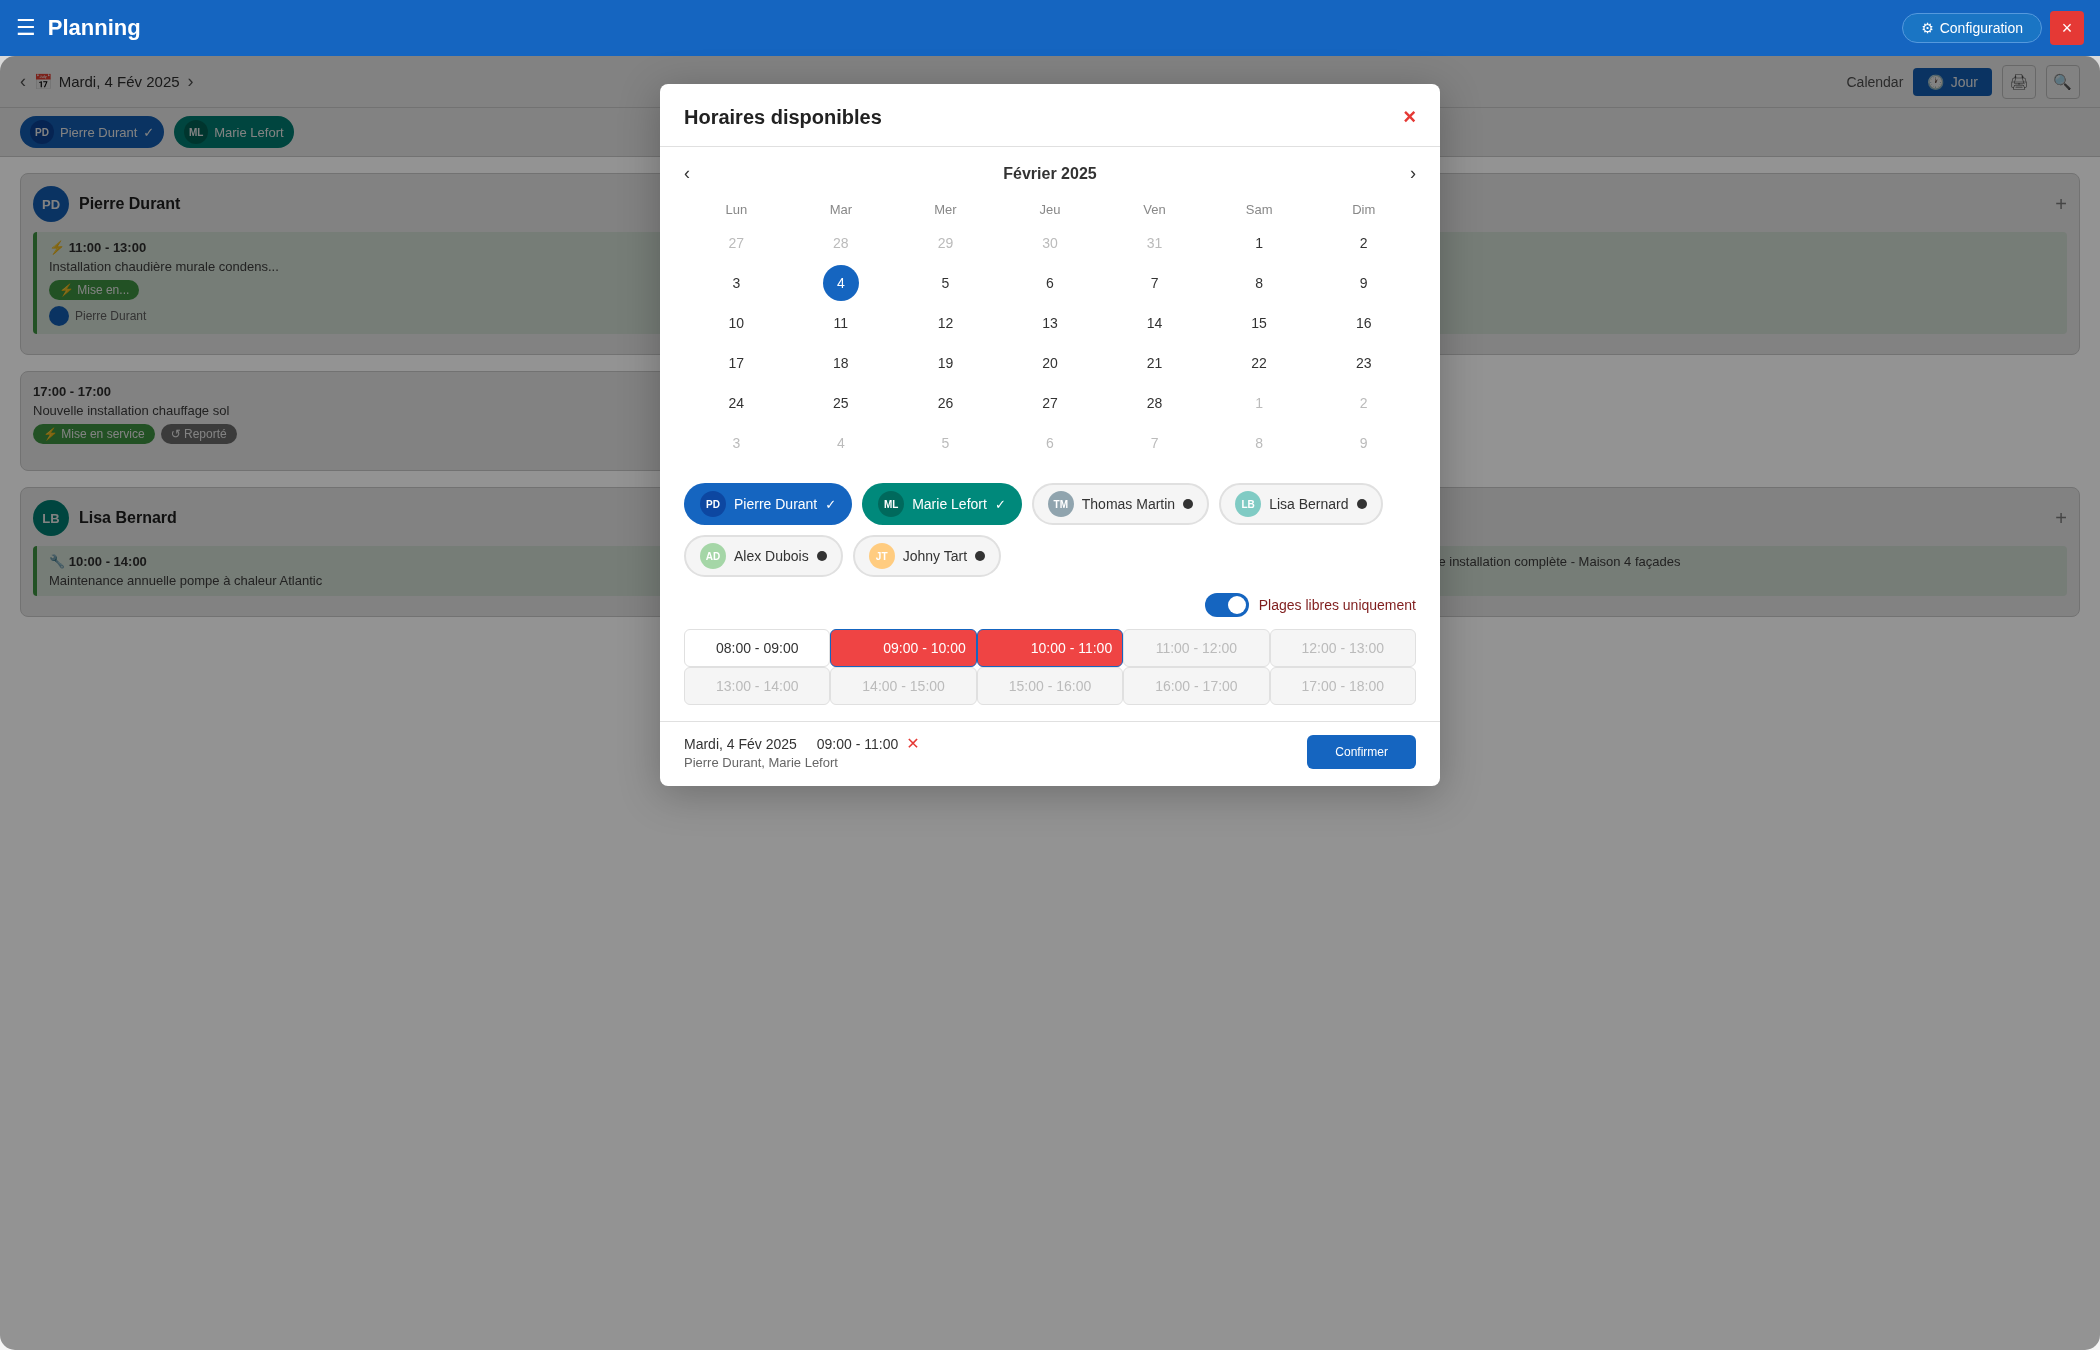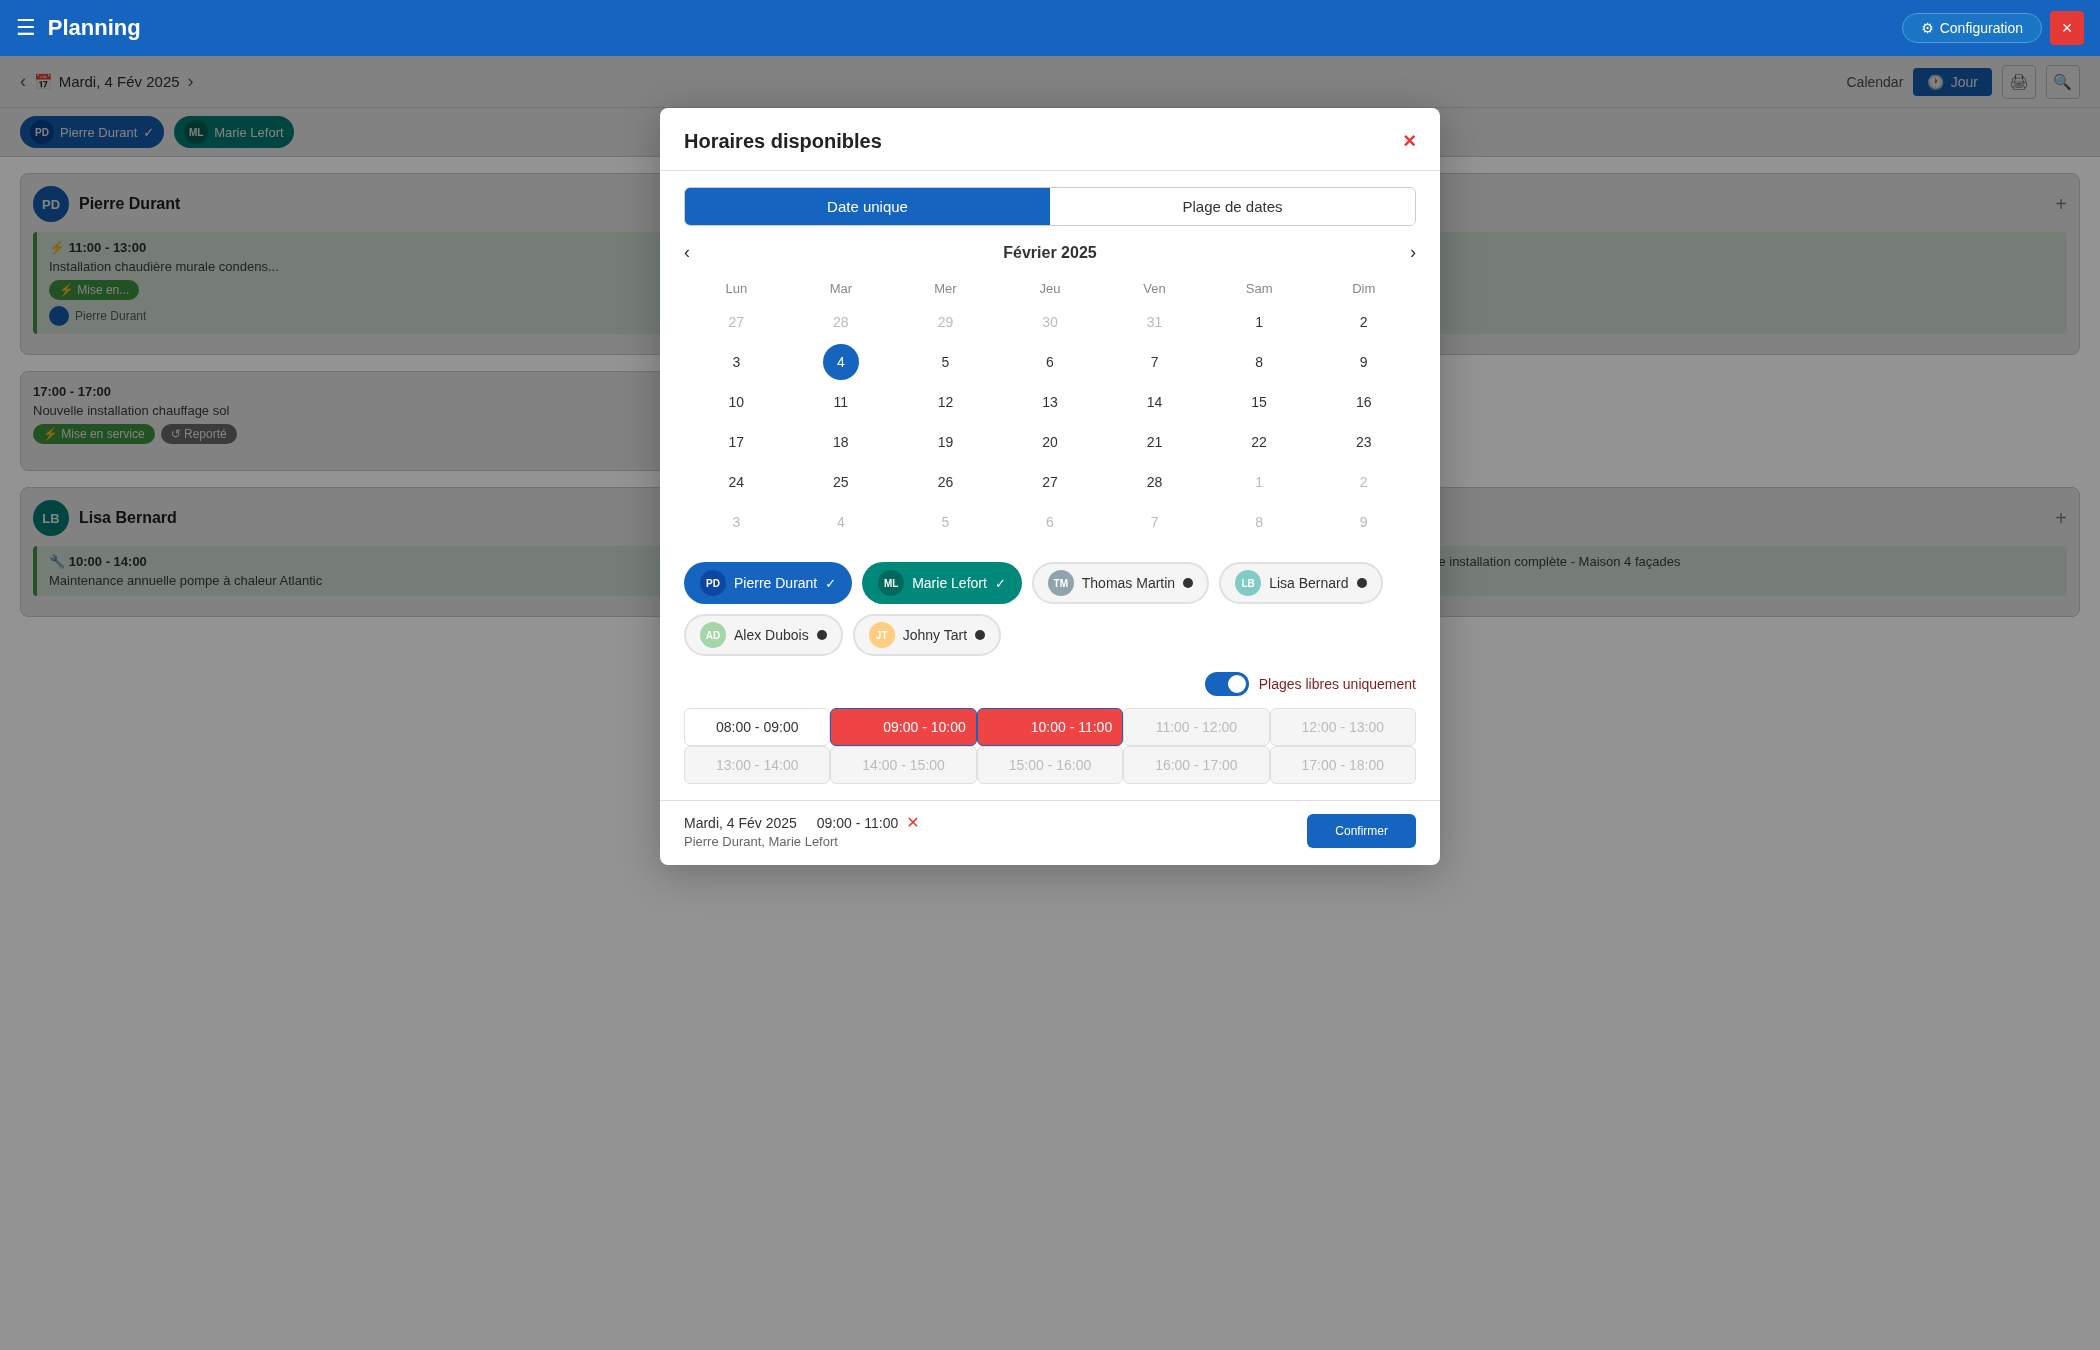--- a/index.html
+++ b/index.html
@@ -151,22 +151,23 @@
     .add-btn { background: none; border: none; font-size: 20px; color: #888; cursor: pointer; }
 
     
     .modal-overlay {
       position: absolute;
       top: 0; left: 0; right: 0; bottom: 0;
       background: rgba(0,0,0,0.4);
       display: flex;
       align-items: flex-start;
       justify-content: center;
-      padding-top: 52px;
+      padding-top: 28px;
       z-index: 100;
+      border-radius: 15px;
     }
 
     
     .modal {
       background: white;
       border-radius: 8px;
       width: 780px;
       box-shadow: 0 8px 40px rgba(0,0,0,0.25);
       overflow: hidden;
     }
@@ -374,24 +375,20 @@
   </div>
 
   <div class="modal-overlay">
     <div class="modal">
 
       <div class="modal-header">
         <span class="modal-title">Horaires disponibles</span>
         <button class="modal-close">×</button>
       </div>
 
-      <div class="date-toggle">
-        <button class="toggle-btn active">Date unique</button>
-        <button class="toggle-btn">Plage de dates</button>
-      </div>
 
       <div class="calendar-wrap">
         <div class="cal-nav">
           <button class="cal-nav-btn">‹</button>
           <span class="cal-month">Février 2025</span>
           <button class="cal-nav-btn">›</button>
         </div>
         <div class="cal-grid">
 
           <div class="cal-head">Lun</div>

